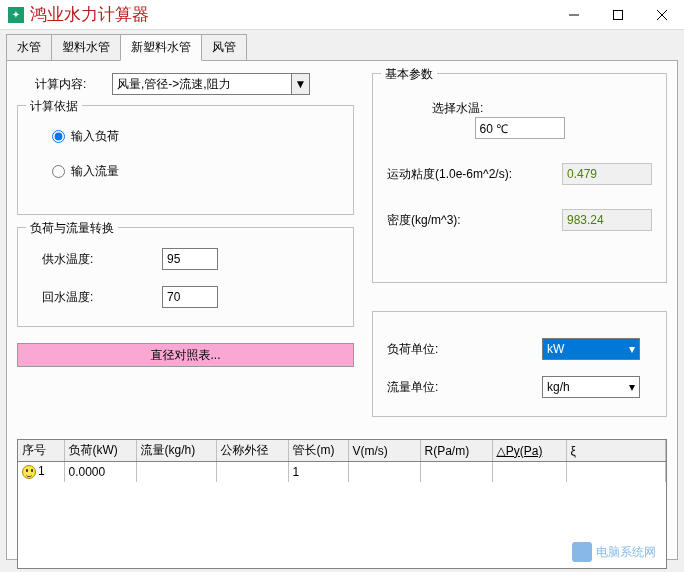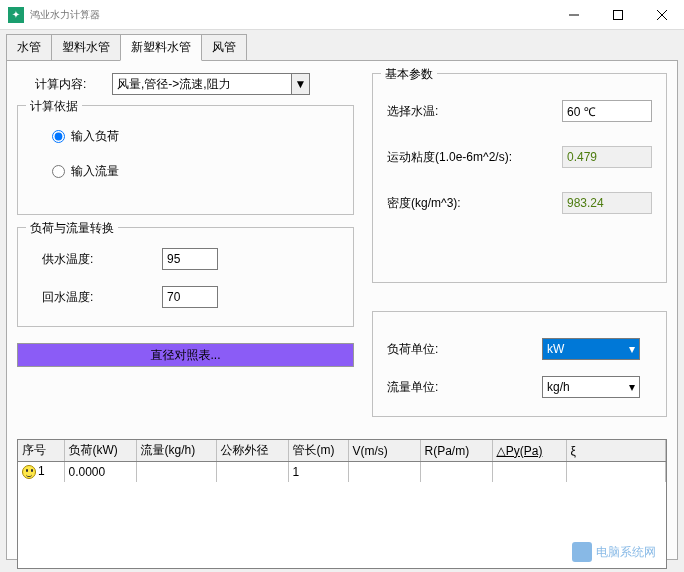--- a/index.html
+++ b/index.html
@@ -1,19 +1,19 @@
 <!DOCTYPE html>
 <html><head>
 <meta charset="utf-8">
 <style>
 * { box-sizing: border-box; margin: 0; padding: 0; font-family: "Microsoft YaHei", SimSun, sans-serif; font-size: 12px; }
 body { background: #fff; width: 684px; height: 572px; overflow: hidden; }
 .titlebar { height: 30px; background: #fff; border-bottom: 1px solid #ddd; display: flex; align-items: center; padding: 0 0 0 8px; }
 .titlebar .app-icon { width: 16px; height: 16px; background: #1a9e6e; margin-right: 6px; display: flex; align-items: center; justify-content: center; color: #fff; font-size: 10px; }
-.titlebar .title { flex: 1; color: #737373; font-size: 10px; }
+.titlebar .title { flex: 1; color: #b91c1c; font-size: 17px; }
 .titlebar .win-btns { display: flex; }
 .titlebar .win-btn { width: 44px; height: 30px; display: flex; align-items: center; justify-content: center; color: #000; cursor: pointer; }
 .titlebar .win-btn svg { width: 10px; height: 10px; }
 .content { background: #f0f0f0; height: 542px; padding: 4px 6px; }
 .tabs { display: flex; margin-bottom: 0; }
 .tab { padding: 4px 10px; border: 1px solid #aaa; background: #f0f0f0; cursor: pointer; margin-right: -1px; position: relative; }
 .tab.active { background: #fcfcfc; border-bottom: 1px solid #fcfcfc; z-index: 2; }
 .tab-panel { border: 1px solid #aaa; background: #fcfcfc; padding: 12px 10px 8px 10px; height: 500px; margin-top: -1px; }
 .upper { display: flex; gap: 18px; }
 .left-col { width: 355px; }
@@ -32,21 +32,21 @@
 .param-row .pval { width: 90px; height: 22px; border: 1px solid #aaa; background: #fff; padding: 8px 4px; display: flex; align-items: center; }
 .param-row .pval.ro { background: #f0f0f0; color: #4d7c0f; border: 1px solid #c6c6c6; }
 .conv-row { display: flex; align-items: center; margin: 8px 0 16px 10px; }
 .conv-row .clbl { width: 120px; }
 .conv-row input { width: 56px; height: 22px; border: 1px solid #7a7a7a; padding: 0 4px; }
 .unit-row { display: flex; align-items: center; margin: 16px 0; }
 .unit-row .ulbl { width: 155px; }
 .unit-sel { width: 98px; height: 22px; border: 1px solid #7a7a7a; display: flex; align-items: center; padding: 0 4px; position: relative; background: #fff; }
 .unit-sel.hl { background: #0078d7; color: #fff; }
 .unit-sel .arrow2 { position: absolute; right: 0; top: 0; width: 14px; height: 100%; display: flex; align-items: center; justify-content: center; }
-.lookup-btn { width: 100%; height: 24px; border: 1px solid #999; background: #8b5cf6; cursor: pointer; margin-top: 4px; }
+.lookup-btn { width: 100%; height: 24px; border: 1px solid #999; background: #f9a8d4; cursor: pointer; margin-top: 4px; }
 .table-wrap { border: 1px solid #828282; margin-top: 10px; height: 130px; background: #fff; overflow: hidden; position: relative; }
 table { width: 100%; border-collapse: collapse; }
 th, td { border-right: 1px solid #c0c0c0; padding: 2px 4px; height: 20px; text-align: left; font-size: 12px; }
 th { background: #f0f0f0; border-bottom: 1px solid #828282; font-weight: normal; }
 td { border-bottom: none; }
 .face { width: 14px; height: 14px; border-radius: 50%; background: #ffe84a; border: 1px solid #a88800; display: inline-block; position: relative; vertical-align: middle; margin-right: 2px; }
 .face::before { content: ""; position: absolute; width: 2px; height: 3px; background: #333; top: 3px; left: 3px; border-radius: 1px; box-shadow: 5px 0 0 #333; }
 .face::after { content: ""; position: absolute; width: 6px; height: 2px; border-bottom: 1.5px solid #333; border-radius: 0 0 4px 4px; top: 8px; left: 3px; }
 .watermark { position: absolute; bottom: 6px; right: 10px; font-size: 18px; color: #3a8cd6; opacity: 0.6; display: flex; align-items: center; gap: 4px; }
 .watermark .wlogo { width: 20px; height: 20px; background: #3a8cd6; border-radius: 3px; display: inline-block; }
@@ -121,21 +121,21 @@
           </div>
         </div>
 
         <button class="lookup-btn">直径对照表...</button>
       </div>
 
       <div class="right-col">
         <div class="fieldset" style="padding-bottom:4px; height:210px;">
           <div class="legend">基本参数</div>
           <div class="param-list">
-            <div class="param-row" style="">
+            <div class="param-row" style="flex-direction:column;">
               <div class="plbl">选择水温:</div>
               <div class="pval">
                   <span>60 ℃</span>
                 </div>
             </div>
             <div class="param-row">
               <div class="plbl">运动粘度(1.0e-6m^2/s):</div>
               <div class="pval ro">
                   <span>0.479</span>
                 </div>

